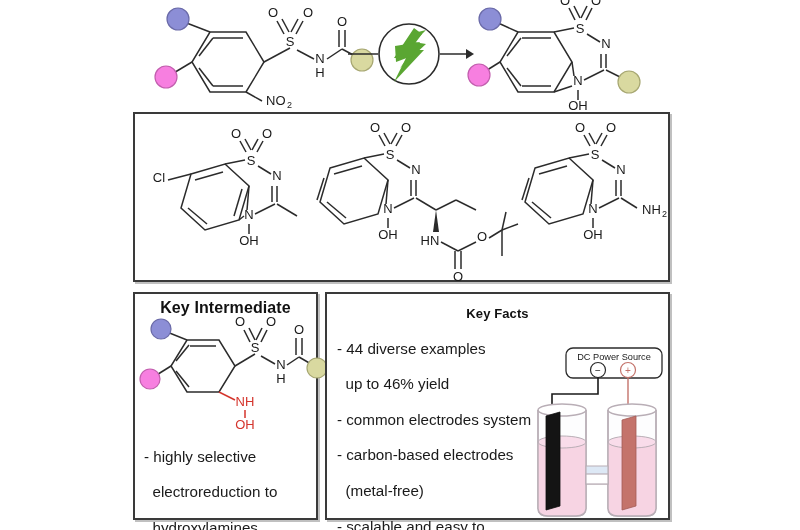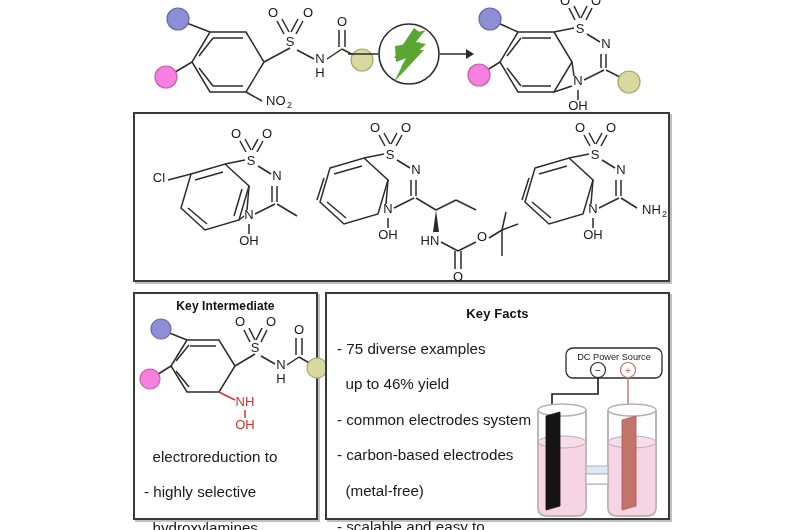--- a/index.html
+++ b/index.html
@@ -244,21 +244,21 @@
     <line class="bondline" x1="88" y1="80" x2="88" y2="90"></line>
     <text class="atom" x="88" y="101" text-anchor="middle">OH</text>
 
     <line class="bondline" x1="116" y1="60" x2="132" y2="70"></line>
     <text class="atom" x="137" y="76">NH</text>
     <text class="atom sub" x="157" y="79">2</text>
   </svg>
 </div>
 
 <div class="panel" style="left:133px;top:292px;width:185px;height:228px;">
-  <div class="panel-title" style="margin-top:5px;font-size:12px;">Key Intermediate</div>
+  <div class="panel-title" style="margin-top:5px;font-size:16px;">Key Intermediate</div>
 
   <svg class="abs" style="left:6px;top:22px;" width="175" height="110" viewBox="0 0 175 110">
     <polygon class="bondline" points="46,24 78,24 94,50 78,76 46,76 30,50"></polygon>
     <line class="bondline" x1="49" y1="30" x2="75" y2="30"></line>
     <line class="bondline" x1="35" y1="45" x2="48" y2="29"></line>
     <line class="bondline" x1="35" y1="55" x2="48" y2="71"></line>
     <line class="bondline" x1="46" y1="24" x2="26" y2="16"></line>
     <line class="bondline" x1="30" y1="50" x2="14" y2="60"></line>
     <circle cx="20" cy="13" r="10" fill="#8c8ed6" stroke="#6a6aa8" stroke-width="1.2"></circle>
     <circle cx="9" cy="63" r="10" fill="#f77fe0" stroke="#c25fae" stroke-width="1.2"></circle>
@@ -281,33 +281,33 @@
     <line class="bondline" x1="158" y1="41" x2="170" y2="48"></line>
     <circle cx="176" cy="52" r="10" fill="#d9d9a0" stroke="#a7a772" stroke-width="1.2"></circle>
 
     <line class="bondline-red" x1="78" y1="76" x2="94" y2="84"></line>
     <text class="atom red" x="104" y="90" text-anchor="middle">NH</text>
     <line class="bondline-red" x1="104" y1="94" x2="104" y2="102"></line>
     <text class="atom red" x="104" y="113" text-anchor="middle">OH</text>
   </svg>
 
   <div class="bullets abs" style="left:9px;top:136px;width:172px;">
+    <div>- highly selective</div>
     <div>  electroreduction to</div>
-    <div>- highly selective</div>
     <div>  hydroxylamines</div>
     
     
   </div>
 </div>
 
 <div class="panel" style="left:325px;top:292px;width:345px;height:228px;">
   <div class="panel-title" style="margin-top:12px;font-size:13px;">Key Facts</div>
 
   <div class="bullets abs" style="left:10px;top:28px;width:240px;">
-    <div>- 75 diverse examples</div>
+    <div>- 44 diverse examples</div>
     <div>  up to 46% yield</div>
     <div>- common electrodes system</div>
     <div>- carbon-based electrodes</div>
     <div>  (metal-free)</div>
     <div>- scalable and easy to</div>
     
     
     
     
   </div>

